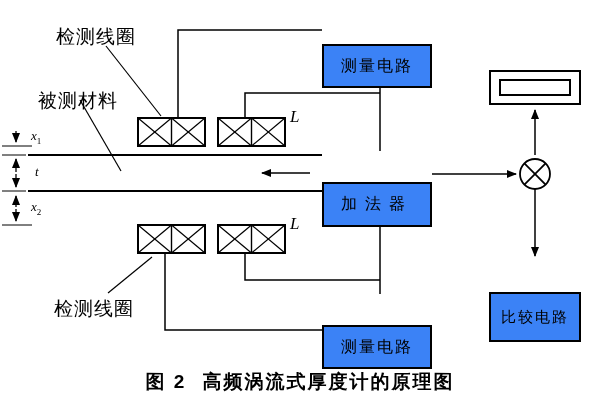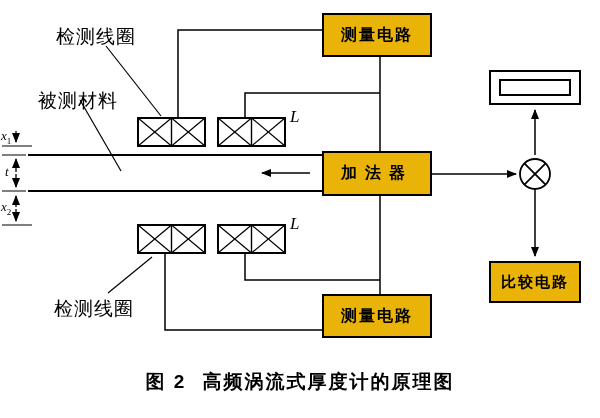--- a/index.html
+++ b/index.html
@@ -2,27 +2,27 @@
 <html><head>
 <meta charset="utf-8">
 <style>
   * { margin:0; padding:0; box-sizing:border-box; }
   html,body { background:#ffffff; }
   #stage {
     position:relative; width:600px; height:418px; background:#fff;
     font-family:"Liberation Sans", sans-serif; color:#000; overflow:hidden;
   }
   .box {
-    position:absolute; border:2px solid #000; background:#eab308;
+    position:absolute; border:2px solid #000; background:#3b82f6;
     display:flex; align-items:center; justify-content:center;
-    font-size:16px; letter-spacing:2px; font-weight:700; z-index:3;
+    font-size:16px; letter-spacing:2px; font-weight:400; z-index:3;margin-top:31px;
   }
   .lbl { position:absolute; font-size:19px; letter-spacing:1px; z-index:3; white-space:nowrap; }
   .dimlbl { position:absolute; font-family:"Liberation Serif", serif; font-style:italic;
-            font-size:13px; z-index:3; }
+            font-size:13px; z-index:3;padding-left:30px; }
   .dimlbl sub { font-size:9px; font-style:normal; }
   .coil-L { position:absolute; font-family:"Liberation Serif", serif; font-style:italic;
             font-size:17px; z-index:3; }
   #display-box { position:absolute; left:489px; top:70px; width:92px; height:35px;
                  border:2px solid #000; background:#fff; z-index:3; }
   #display-inner { position:absolute; left:8px; top:7px; right:8px; bottom:7px;
                    border:2px solid #000; }
   #caption { position:absolute; left:0; top:369px; width:600px; text-align:center;
              font-size:19px; font-weight:bold; letter-spacing:2px; z-index:3; }
   #caption .gap { display:inline-block; width:16px; }
@@ -116,21 +116,21 @@
       <line x1="16" y1="209" x2="16" y2="221" stroke-width="1.3" marker-end="url(#ah)"></line>
     </g>
   </svg>
 
   <div class="box" style="left:322px; top:13px; width:110px; height:44px;">测量电路</div>
 
   <div class="box" style="left:322px; top:151px; width:110px; height:45px; letter-spacing:8px; ">加法器</div>
 
   <div class="box" style="left:322px; top:294px; width:110px; height:44px;">测量电路</div>
 
-  <div class="box" style="left:489px; top:261px; width:92px; height:42px; font-size:15px;">比较电路</div>
+  <div class="box" style="left:489px; top:261px; width:92px; height:50px; font-size:15px;">比较电路</div>
 
   <div id="display-box">
     <div id="display-inner"></div>
   </div>
 
   <div class="lbl" style="left:56px; top:24px;">检测线圈</div>
   <div class="lbl" style="left:38px; top:88px;">被测材料</div>
   <div class="lbl" style="left:54px; top:296px;">检测线圈</div>
 
   <div class="coil-L" style="left:290px; top:107px;">L</div>

